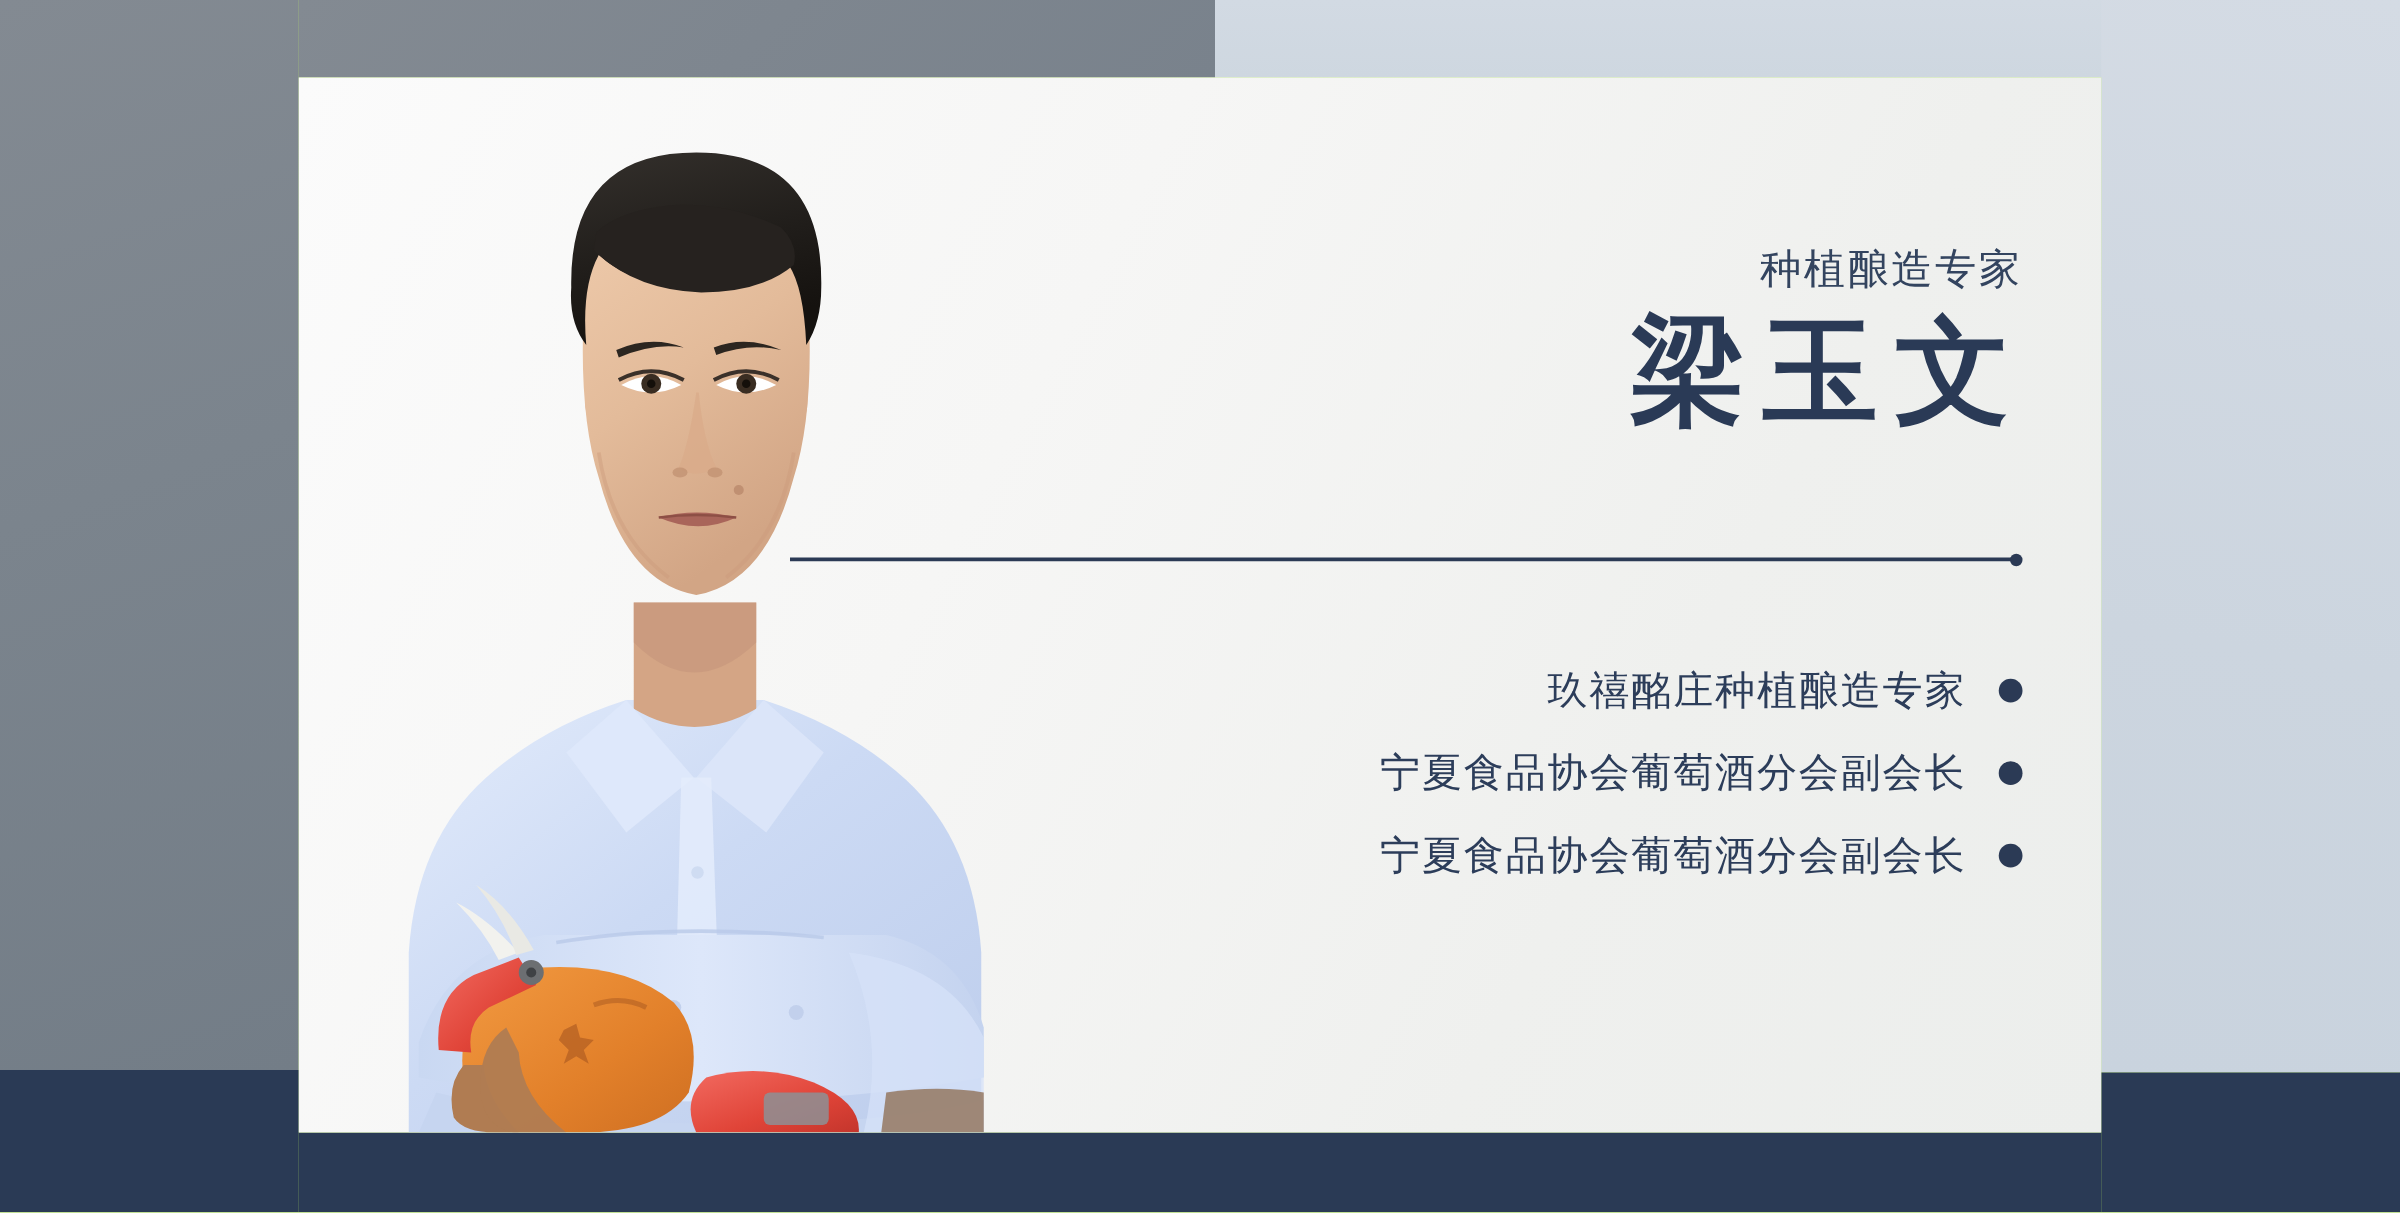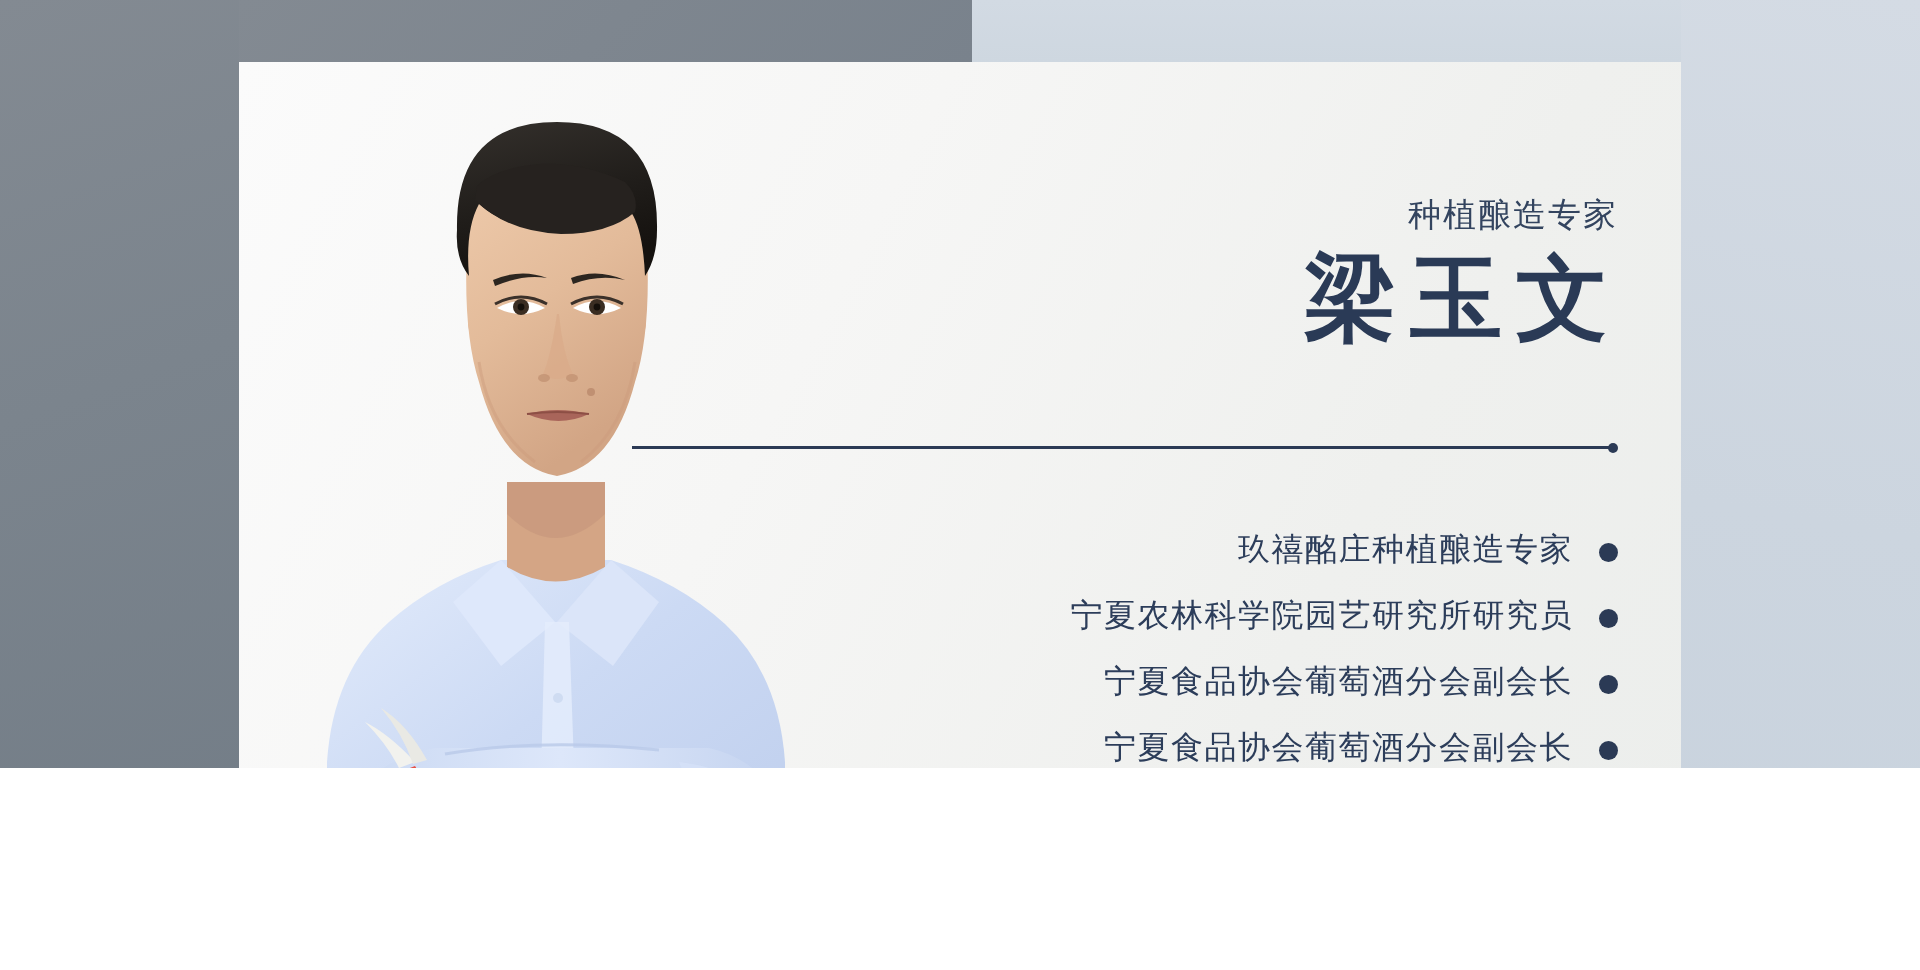--- a/index.html
+++ b/index.html
@@ -1,21 +1,21 @@
 <!DOCTYPE html>
 <html><head>
 <meta charset="utf-8">
 <style>
   html,body{margin:0;padding:0;}
   body{
     width:1920px;height:970px;overflow:hidden;
     font-family:"Liberation Sans","DejaVu Sans",sans-serif;
     background:#ffffff;
   }
-  .stage{position:relative;width:1920px;height:768px;overflow:hidden;background:#bef264;}
+  .stage{position:relative;width:1920px;height:970px;overflow:hidden;background:#bef264;}
   .bg-gray-left{
     position:absolute;left:0;top:0;width:239px;height:856px;
     background:linear-gradient(160deg,#838a92 0%,#7b848d 45%,#737d87 100%);
   }
   .bg-gray-left2{
     position:absolute;left:239px;top:0;width:733px;height:62px;
     background:linear-gradient(135deg,#838a92 0%,#79828c 100%);
   }
   .bg-blue-top{
     position:absolute;left:972px;top:0;width:948px;height:62px;
@@ -76,21 +76,21 @@
   .divider .line{
     position:absolute;left:0;top:3px;width:978px;height:3px;background:#2b3a55;
   }
   .divider .endcap{
     position:absolute;right:0;top:0px;width:10px;height:10px;border-radius:50%;
     background:#2b3a55;
   }
 
   .creds{
     position:absolute;right:0;top:468px;width:100%;
-    display:flex;flex-direction:column;gap:22px;font-family:Liberation Mono, monospace;
+    display:flex;flex-direction:column;gap:22px;
   }
   .cred-row{
     display:flex;align-items:center;justify-content:flex-end;
     height:44px;
   }
   .cred-label{
     font-size:32px;line-height:44px;letter-spacing:1.5px;
     color:#2c3d5a;white-space:nowrap;
   }
   .cred-dot{
@@ -239,24 +239,20 @@
       </div>
 
       <div class="creds">
 
         <div class="cred-row">
           <span class="cred-label">玖禧酩庄种植酿造专家</span>
           <span class="cred-dot"></span>
         </div>
 
 
-        <div class="cred-row">
-          <span class="cred-label">宁夏农林科学院园艺研究所研究员</span>
-          <span class="cred-dot"></span>
-        </div>
 
         <div class="cred-row">
           <span class="cred-label">宁夏食品协会葡萄酒分会副会长</span>
           <span class="cred-dot"></span>
         </div>
 
         <div class="cred-row">
           <span class="cred-label">宁夏食品协会葡萄酒分会副会长</span>
           <span class="cred-dot"></span>
         </div>

